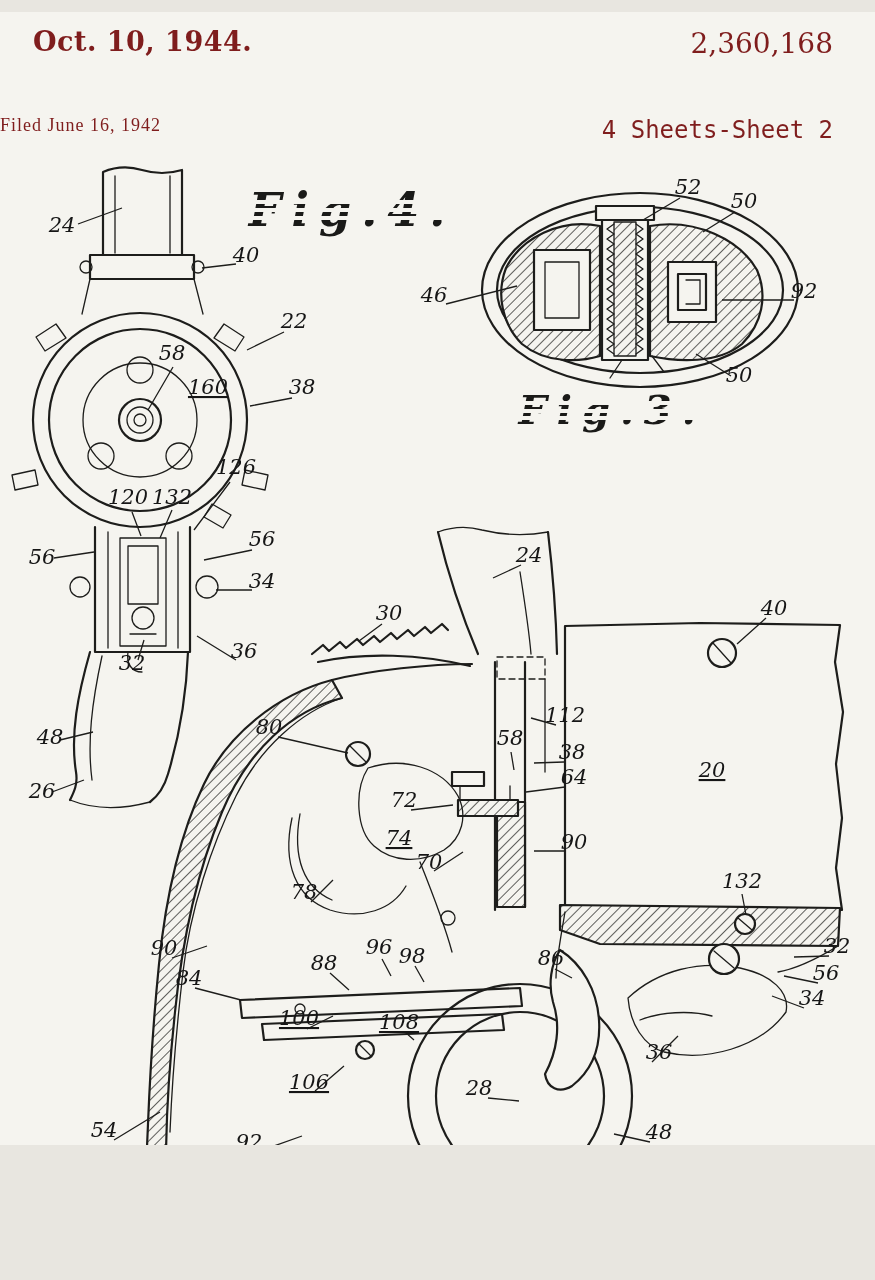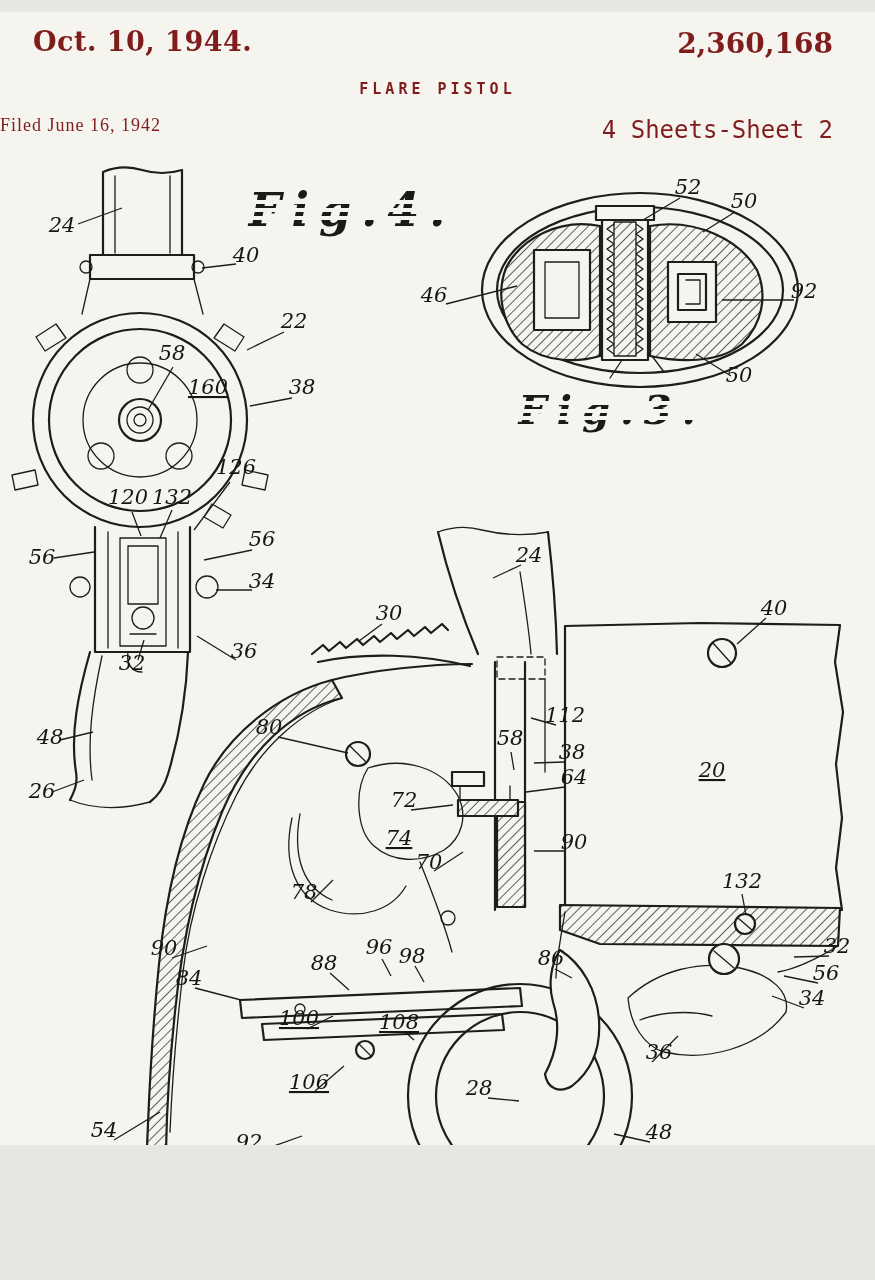--- a/index.html
+++ b/index.html
@@ -4,21 +4,21 @@
 <style>
   html,body { margin:0; padding:0; background:#e8e6e0; }
   .sheet {
     position:relative; width:875px; height:1133px; margin:12px auto;
     background:#f5f4ef; overflow:hidden;
     font-family:"DejaVu Serif", serif; color:#7f1d1d;
   }
   .hdr { position:absolute; white-space:nowrap; }
   #date  { left:33px; top:14px;  font-family:"DejaVu Serif",serif; font-weight:bold; font-size:27px; letter-spacing:0.5px; }
   #inv   { left:0; width:100%; text-align:center; top:24px; font-family:"Liberation Sans",sans-serif; font-weight:bold; font-size:20px; letter-spacing:2.5px; }
-  #num   { right:42px; top:15px; font-family:"DejaVu Serif",serif; font-weight:bold; font-size:28px; }
+  #num   { right:42px; top:15px; font-family:"DejaVu Serif",serif; font-weight:normal; font-size:28px; }
   #title { left:0; width:100%; text-align:center; top:68px; font-family:"DejaVu Sans Mono",monospace; font-weight:bold; font-size:15px; letter-spacing:4px; }
   #filed { left:0; width:100%; text-align:left; top:103px; font-family:Liberation Serif, serif; font-size:18px; letter-spacing:1px; }
   #sheetno { right:42px; top:104px; font-family:"DejaVu Sans Mono",monospace; font-size:24px; }
   svg { position:absolute; left:0; top:0; }
   .refs text {
     font-family:"DejaVu Serif",serif; font-style:italic; font-size:21px;
     fill:#161616; text-anchor:middle; stroke:none;
   }
   .refs text.u { text-decoration:underline; }
   .figtitle {
@@ -28,21 +28,20 @@
   .leader { fill:none; stroke:#1d1d1b; stroke-width:1.3; }
   .thin { stroke-width:1.3; }
 </style>
 </head>
 <body>
 
 <div class="sheet">
 
   <div class="hdr" id="date">Oct. 10, 1944.</div>
   <div class="hdr" id="num">2,360,168</div>
-  <div class="hdr" id="title">FLARE PISTOL</div>
   <div class="hdr" id="filed">Filed June 16, 1942</div>
   <div class="hdr" id="sheetno">4 Sheets-Sheet 2</div>
 
   <svg width="875" height="1280" viewBox="0 0 875 1280">
     <defs>
       <pattern id="h1" patternUnits="userSpaceOnUse" width="7" height="7" patternTransform="rotate(45)">
         <rect width="7" height="7" fill="#f5f4ef"></rect>
         <line x1="0" y1="0" x2="0" y2="7" stroke="#2b2b29" stroke-width="1.5"></line>
       </pattern>
     </defs>

